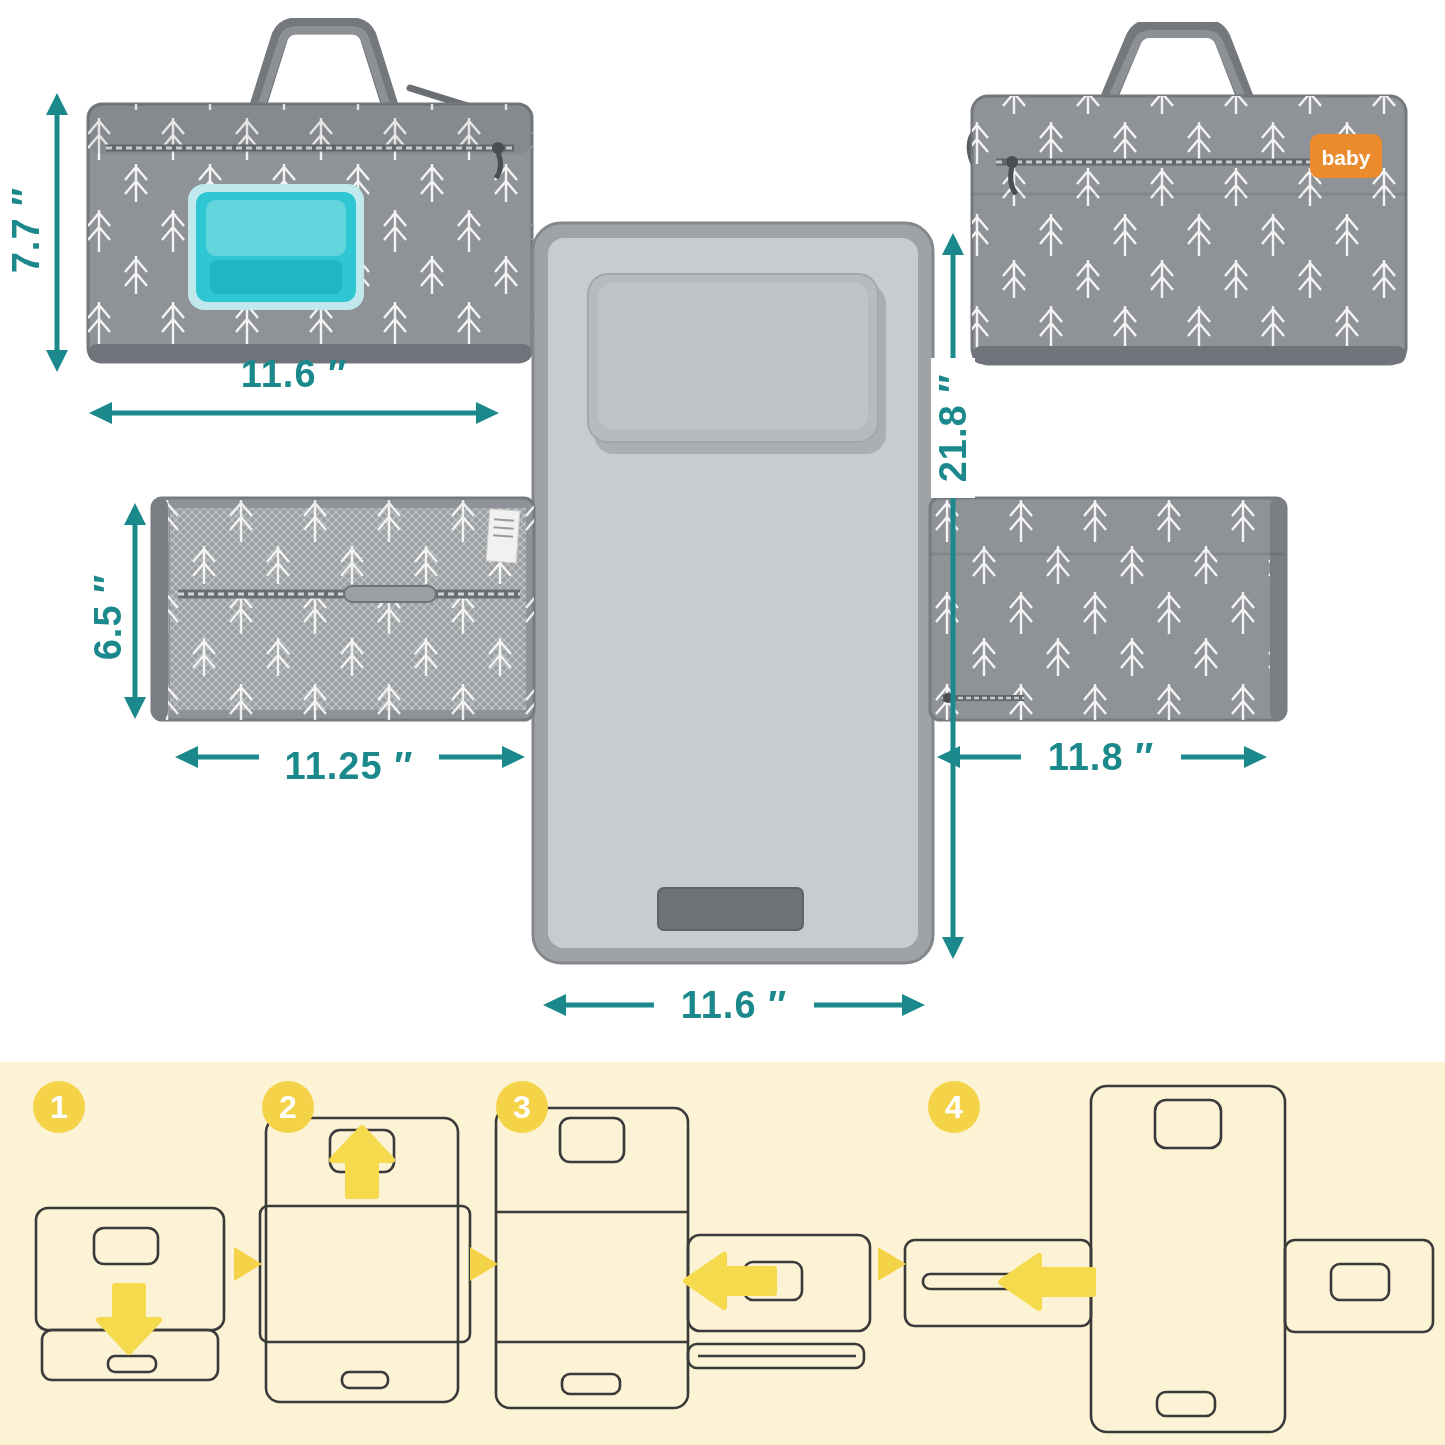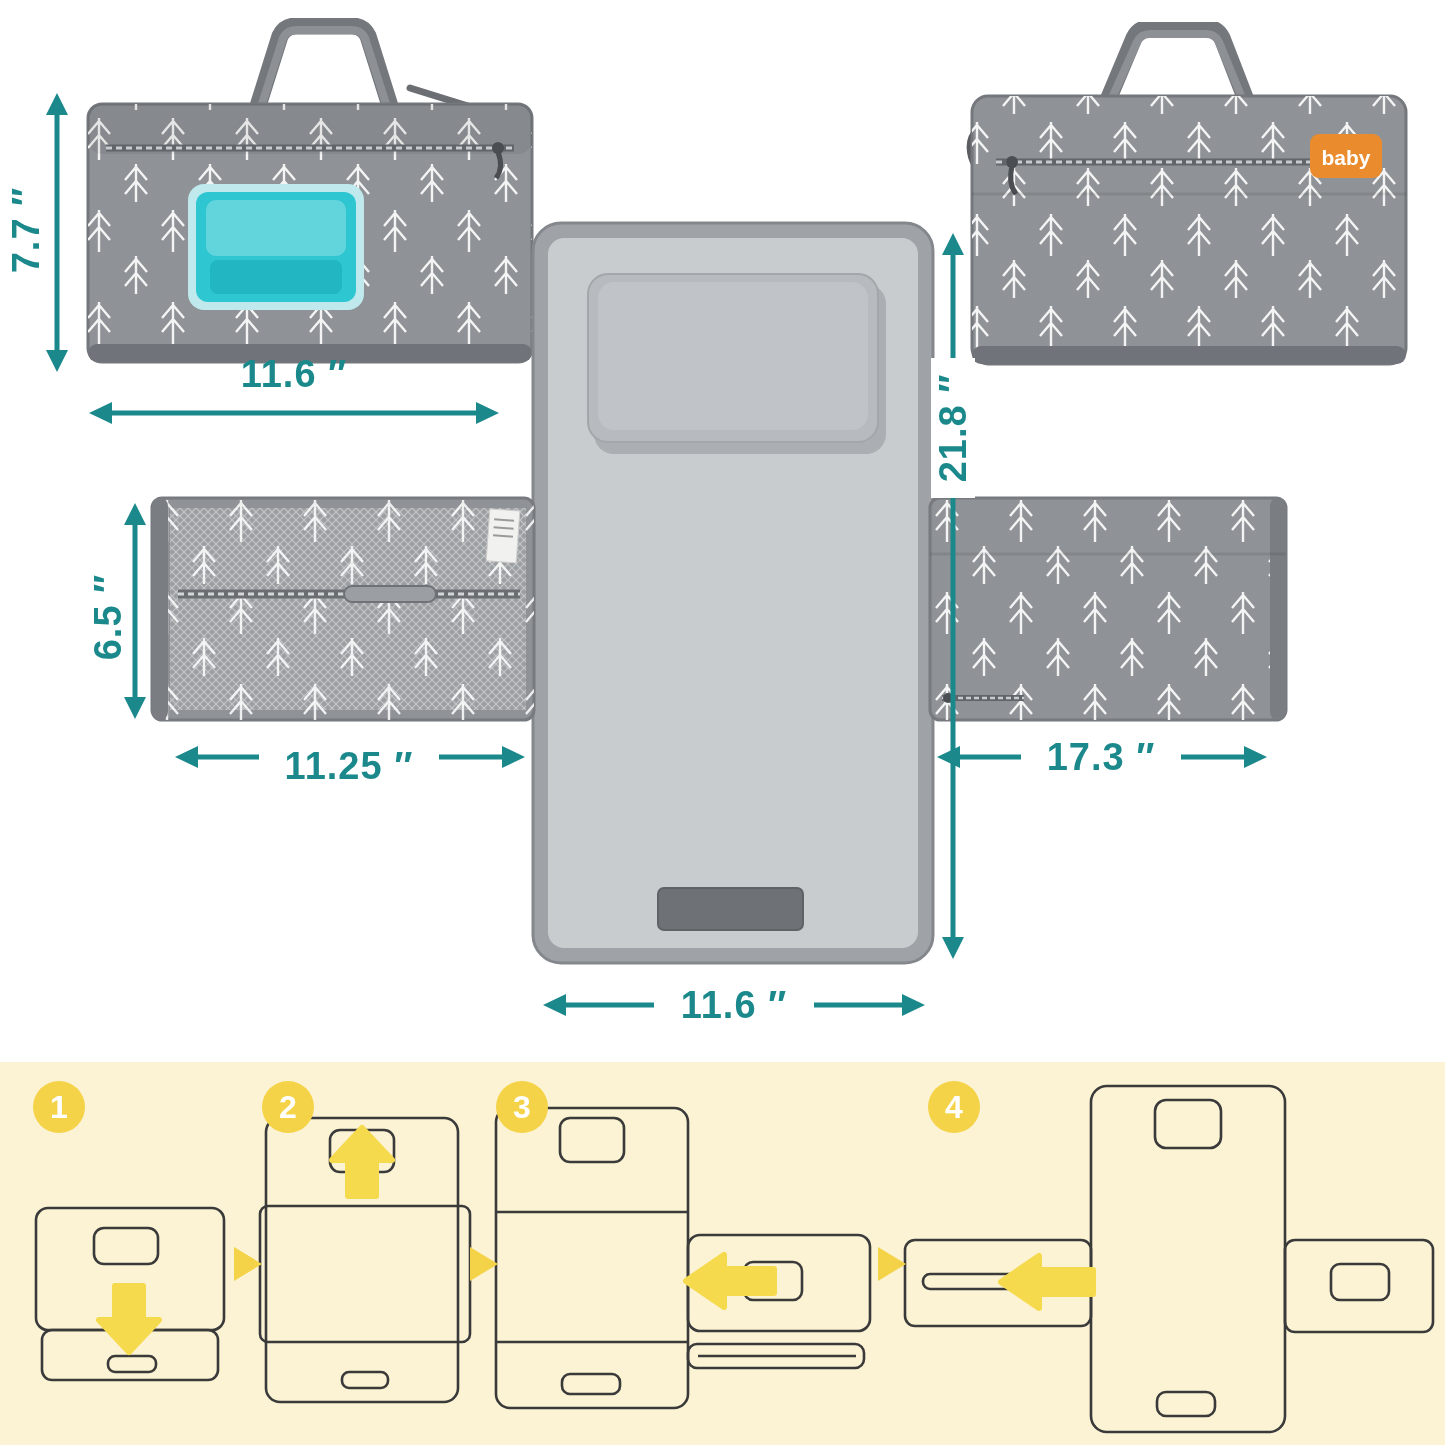--- a/index.html
+++ b/index.html
@@ -192,21 +192,21 @@
     <path class="dhead" d="M3 17 L26 6 L26 28 Z"></path>
     <path class="dhead" d="M353 17 L330 6 L330 28 Z"></path>
   </svg>
   <div class="dim-label onLine" style="left:259px; top:744px; width:180px;">11.25 ″</div>
 
   <svg class="abs" style="left:934px; top:740px;" width="336" height="34" viewBox="0 0 336 34">
     <line class="dline" x1="24" y1="17" x2="312" y2="17"></line>
     <path class="dhead" d="M3 17 L26 6 L26 28 Z"></path>
     <path class="dhead" d="M333 17 L310 6 L310 28 Z"></path>
   </svg>
-  <div class="dim-label onLine" style="left:1021px; top:735px; width:160px;">17.3 ″</div>
+  <div class="dim-label onLine" style="left:1021px; top:735px; width:160px;">11.8 ″</div>
 
   <svg class="abs" style="left:540px; top:988px;" width="388" height="34" viewBox="0 0 388 34">
     <line class="dline" x1="24" y1="17" x2="364" y2="17"></line>
     <path class="dhead" d="M3 17 L26 6 L26 28 Z"></path>
     <path class="dhead" d="M385 17 L362 6 L362 28 Z"></path>
   </svg>
   <div class="dim-label onLine" style="left:654px; top:983px; width:160px;">11.6 ″</div>
 
   <div class="steps-panel"></div>
 

